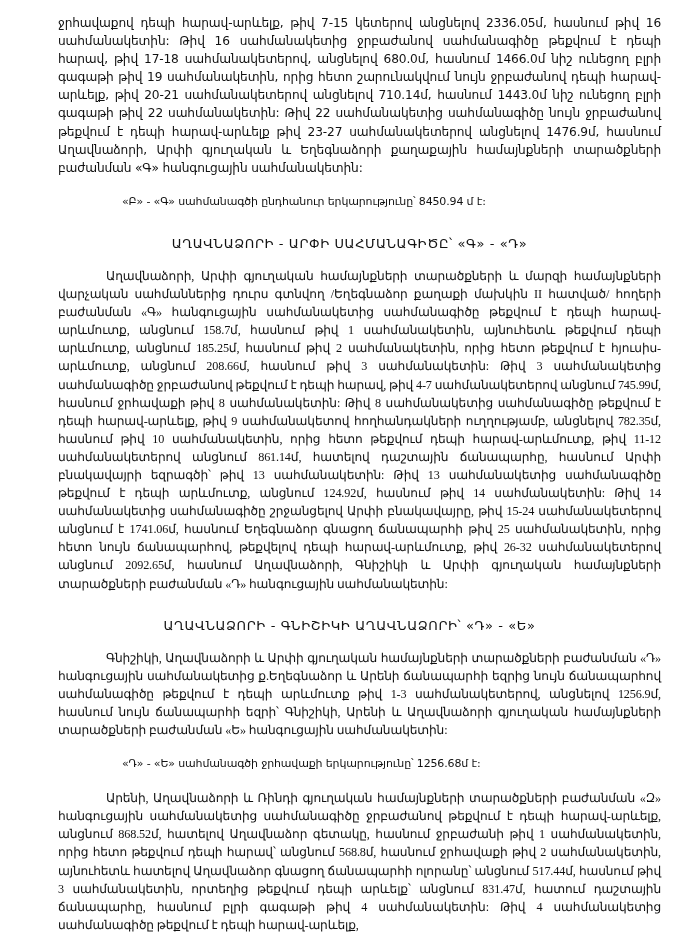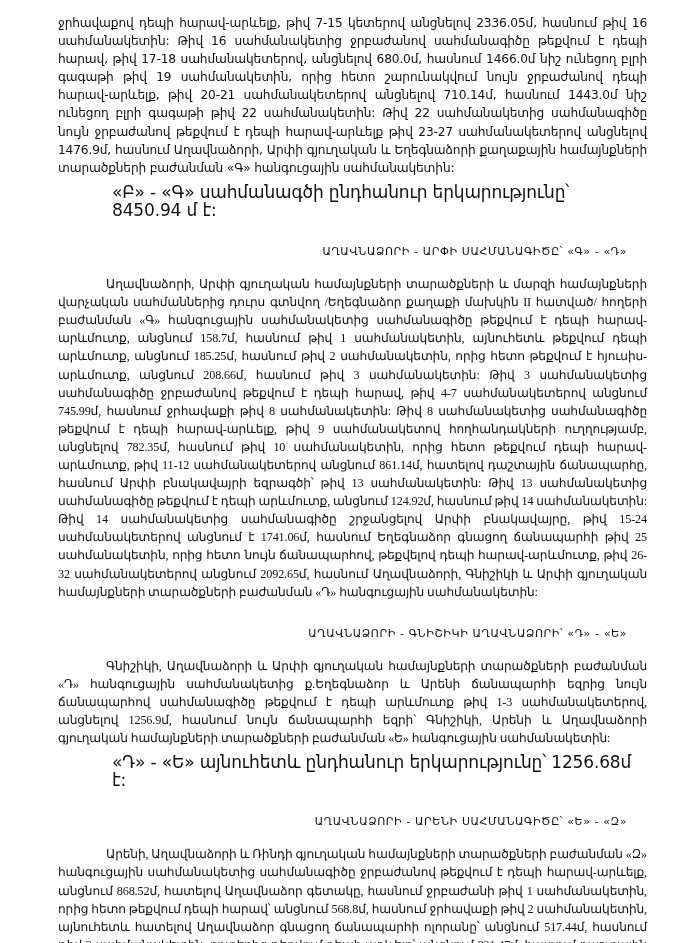--- a/index.html
+++ b/index.html
@@ -15,60 +15,59 @@
       font-family: "DejaVu Sans", sans-serif;
       color: #111111;
     }
     .page {
       position: absolute;
       left: 0;
       top: 0;
       width: 675px;
       height: 943px;
       box-sizing: border-box;
-      padding: 14px 28px 0 58px;
+      padding: 14px 14px 0 58px;
     }
     .para {
       font-size: 12.2px;
       line-height: 18.1px;
       text-align: justify;
       margin: 0;
       letter-spacing: -0.15px;
     }
     .para.indent {
       text-indent: 48px;
       font-family: Liberation Serif, serif;
     }
     .total {
-      font-size: 17px;
+      font-size: 11px;
       line-height: 18.1px;
-      margin: 6px;
+      margin: 16px;
       padding-left: 48px;
       letter-spacing: -0.15px;
     }
     .heading {
-      font-size: 11px;
+      font-size: 13px;
       line-height: 18px;
-      text-align: right;
+      text-align: center;
       margin: 24px 0 14px 0;
       letter-spacing: 0.6px;
       padding-right: 20px;
     }
   </style>
 </head>
 <body>
 
 <div class="page">
 
   <p class="para">ջրհավաքով դեպի հարավ-արևելք, թիվ 7-15 կետերով անցնելով 2336.05մ, հասնում թիվ 16 սահմանակետին: Թիվ 16 սահմանակետից ջրբաժանով սահմանագիծը թեքվում է դեպի հարավ, թիվ 17-18 սահմանակետերով, անցնելով 680.0մ, հասնում 1466.0մ նիշ ունեցող բլրի գագաթի թիվ 19 սահմանակետին, որից հետո շարունակվում նույն ջրբաժանով դեպի հարավ-արևելք, թիվ 20-21 սահմանակետերով անցնելով 710.14մ, հասնում 1443.0մ նիշ ունեցող բլրի գագաթի թիվ 22 սահմանակետին: Թիվ 22 սահմանակետից սահմանագիծը նույն ջրբաժանով թեքվում է դեպի հարավ-արևելք թիվ 23-27 սահմանակետերով անցնելով 1476.9մ, հասնում Աղավնաձորի, Արփի գյուղական և Եղեգնաձորի քաղաքային համայնքների տարածքների բաժանման «Գ» հանգուցային սահմանակետին:</p>
   <p class="total">«Բ» - «Գ» սահմանագծի ընդհանուր երկարությունը՝ 8450.94 մ է:</p>
 
   <div class="heading">ԱՂԱՎՆԱՁՈՐԻ - ԱՐՓԻ ՍԱՀՄԱՆԱԳԻԾԸ՝ «Գ» - «Դ»</div>
   <p class="para indent">Աղավնաձորի, Արփի գյուղական համայնքների տարածքների և մարզի համայնքների վարչական սահմաններից դուրս գտնվող /Եղեգնաձոր քաղաքի մախկին II հատված/ հողերի բաժանման «Գ» հանգուցային սահմանակետից սահմանագիծը թեքվում է դեպի հարավ-արևմուտք, անցնում 158.7մ, հասնում թիվ 1 սահմանակետին, այնուհետև թեքվում դեպի արևմուտք, անցնում 185.25մ, հասնում թիվ 2 սահմանակետին, որից հետո թեքվում է հյուսիս-արևմուտք, անցնում 208.66մ, հասնում թիվ 3 սահմանակետին: Թիվ 3 սահմանակետից սահմանագիծը ջրբաժանով թեքվում է դեպի հարավ, թիվ 4-7 սահմանակետերով անցնում 745.99մ, հասնում ջրհավաքի թիվ 8 սահմանակետին: Թիվ 8 սահմանակետից սահմանագիծը թեքվում է դեպի հարավ-արևելք, թիվ 9 սահմանակետով հողհանդակների ուղղությամբ, անցնելով 782.35մ, հասնում թիվ 10 սահմանակետին, որից հետո թեքվում դեպի հարավ-արևմուտք, թիվ 11-12 սահմանակետերով անցնում 861.14մ, հատելով դաշտային ճանապարհը, հասնում Արփի բնակավայրի եզրագծի՝ թիվ 13 սահմանակետին: Թիվ 13 սահմանակետից սահմանագիծը թեքվում է դեպի արևմուտք, անցնում 124.92մ, հասնում թիվ 14 սահմանակետին: Թիվ 14 սահմանակետից սահմանագիծը շրջանցելով Արփի բնակավայրը, թիվ 15-24 սահմանակետերով անցնում է 1741.06մ, հասնում Եղեգնաձոր գնացող ճանապարհի թիվ 25 սահմանակետին, որից հետո նույն ճանապարհով, թեքվելով դեպի հարավ-արևմուտք, թիվ 26-32 սահմանակետերով անցնում 2092.65մ, հասնում Աղավնաձորի, Գնիշիկի և Արփի գյուղական համայնքների տարածքների բաժանման «Դ» հանգուցային սահմանակետին:</p>
 
   <div class="heading">ԱՂԱՎՆԱՁՈՐԻ - ԳՆԻՇԻԿԻ ԱՂԱՎՆԱՁՈՐԻ՝ «Դ» - «Ե»</div>
   <p class="para indent">Գնիշիկի, Աղավնաձորի և Արփի գյուղական համայնքների տարածքների բաժանման «Դ» հանգուցային սահմանակետից ք.Եղեգնաձոր և Արենի ճանապարհի եզրից նույն ճանապարհով սահմանագիծը թեքվում է դեպի արևմուտք թիվ 1-3 սահմանակետերով, անցնելով 1256.9մ, հասնում նույն ճանապարհի եզրի՝ Գնիշիկի, Արենի և Աղավնաձորի գյուղական համայնքների տարածքների բաժանման «Ե» հանգուցային սահմանակետին:</p>
-  <p class="total">«Դ» - «Ե» այնուհետև ընդհանուր երկարությունը՝ 1256.68մ է:</p>
+  <p class="total">«Դ» - «Ե» սահմանագծի ջրհավաքի երկարությունը՝ 1256.68մ է:</p>
 
-  <div class="heading">ԱՂԱՎՆԱՁՈՐԻ - ԱՐԵՆԻ ՍԱՀՄԱՆԱԳԻԾԸ՝ «Ե» - «Զ»</div>
   <p class="para indent">Արենի, Աղավնաձորի և Ռինդի գյուղական համայնքների տարածքների բաժանման «Զ» հանգուցային սահմանակետից սահմանագիծը ջրբաժանով թեքվում է դեպի հարավ-արևելք, անցնում 868.52մ, հատելով Աղավնաձոր գետակը, հասնում ջրբաժանի թիվ 1 սահմանակետին, որից հետո թեքվում դեպի հարավ՝ անցնում 568.8մ, հասնում ջրհավաքի թիվ 2 սահմանակետին, այնուհետև հատելով Աղավնաձոր գնացող ճանապարհի ոլորանը՝ անցնում 517.44մ, հասնում թիվ 3 սահմանակետին, որտեղից թեքվում դեպի արևելք՝ անցնում 831.47մ, հատում դաշտային ճանապարհը, հասնում բլրի գագաթի թիվ 4 սահմանակետին: Թիվ 4 սահմանակետից սահմանագիծը թեքվում է դեպի հարավ-արևելք,</p>
 
 </div>
 
 </body></html>

